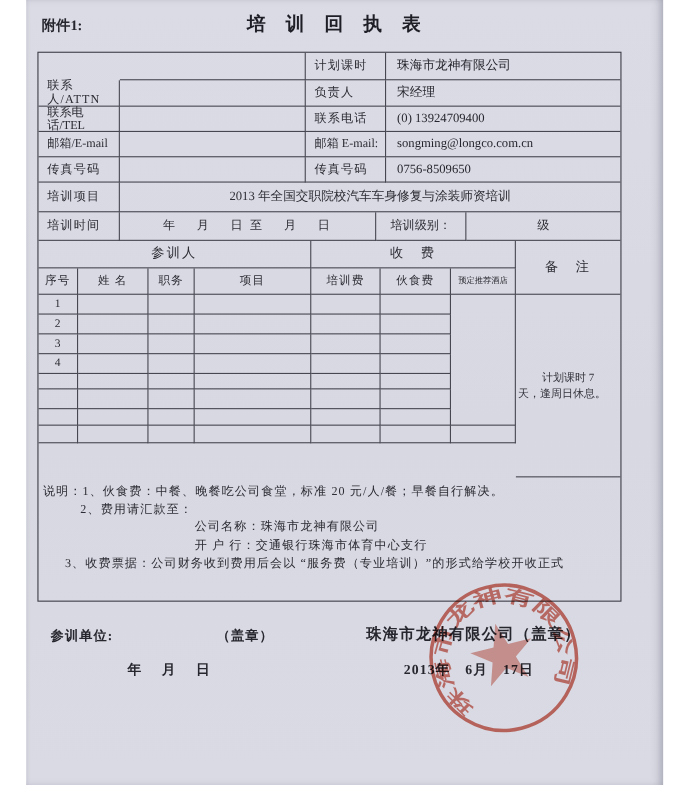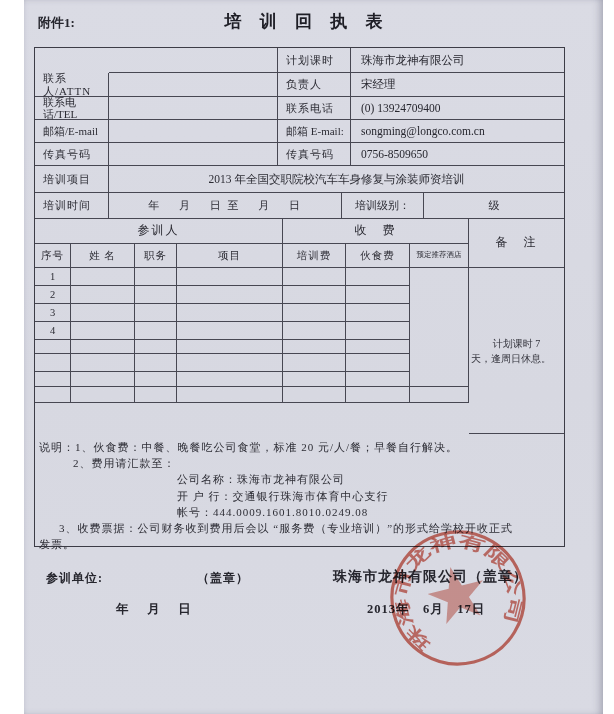--- a/index.html
+++ b/index.html
@@ -158,23 +158,21 @@
     <div class="r1">计划课时 7</div>
     <div class="r2">天，逢周日休息。</div>
   </div>
 
 
   <div class="cell notes" style="left:0;top:386px;width:529px;height:112px;">
     <div class="n1">说明：1、伙食费：中餐、晚餐吃公司食堂，标准 20 元/人/餐；早餐自行解决。</div>
     <div class="n2">2、费用请汇款至：</div>
     <div class="n3">公司名称：珠海市龙神有限公司</div>
     <div class="n4">开 户 行：交通银行珠海市体育中心支行</div>
-    <div class="n5">帐号：444.0009.1601.8010.0249.08</div>
     <div class="n6">3、收费票据：公司财务收到费用后会以 “服务费（专业培训）”的形式给学校开收正式</div>
-    <div class="n7">发票。</div>
   </div>
 </div>
 
 <div class="foot" style="left:46px;top:570px;">参训单位:</div>
 <div class="foot" style="left:197px;top:570px;">（盖章）</div>
 <div class="foot" style="left:333px;top:568px;font-size:14px;">珠海市龙神有限公司（盖章）</div>
 <div class="foot" style="left:116px;top:601px;font-size:12.5px;">年　 月　 日</div>
 <div class="foot" style="left:367px;top:601px;font-size:12.5px;">2013年　6月　17日</div>
 
 <svg class="stamp" viewBox="0 0 150 150">

